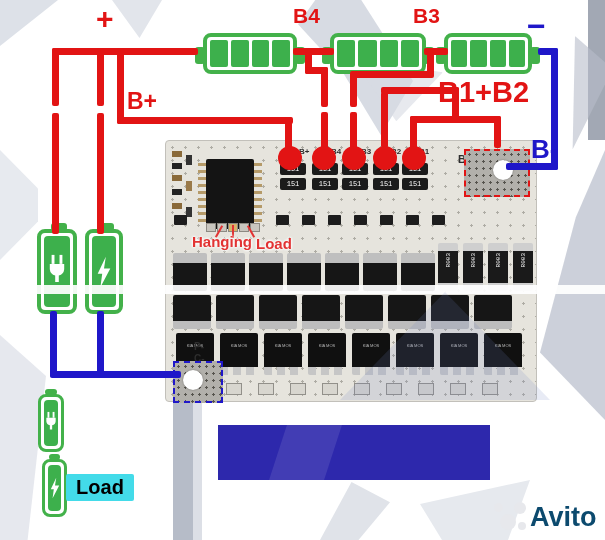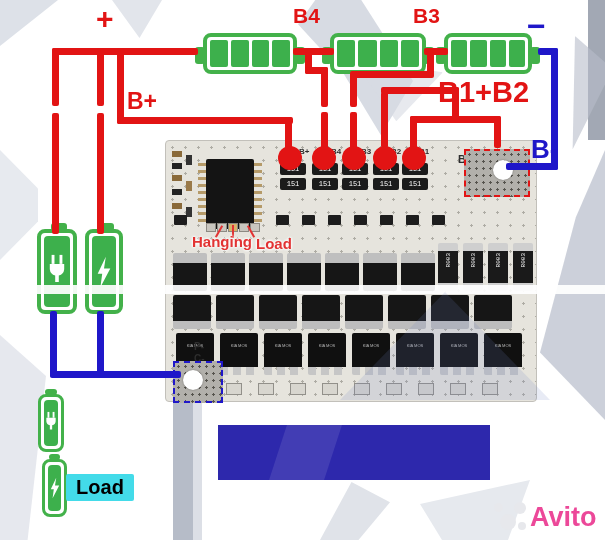--- a/index.html
+++ b/index.html
@@ -43,21 +43,21 @@
            background-size:7px 7px;}
   .hole{background:#fff;border-radius:50%;box-shadow:0 0 2px rgba(0,0,0,.4);}
   .annot{font-size:15px;color:#e23333;font-weight:bold;
          text-shadow:0 0 3px #fff,0 0 3px #fff,0 0 3px #fff;}
   .arrow{width:2px;height:13px;background:#e23333;}
   
   .hl{background:#43dbe9;border-radius:2px;color:#000;font-weight:bold;text-align:center;}
   
   .banner{background:#2d28ac;color:#fff;text-align:center;font-weight:bold;}
   
-  .avito{color:#ec4899;font-weight:bold;}
+  .avito{color:#0c4a6e;font-weight:bold;}
   .avito i{position:absolute;background:#e7e8ec;border-radius:50%;}
 </style>
 </head>
 <body>
 
 <div class="stage">
 
   <div class="a wm" style="left:0;top:0;width:58px;height:46px;background:#dde1e8;clip-path:polygon(0 0,100% 0,0 100%);"></div>
   <div class="a wm" style="left:112px;top:0;width:50px;height:38px;background:#e2e5eb;clip-path:polygon(0 0,100% 0,55% 100%);"></div>
   <div class="a wm" style="left:298px;top:0;width:115px;height:135px;background:#cdd2dc;opacity:.8;clip-path:polygon(15% 0,55% 0,100% 60%,72% 100%,40% 55%,0 18%);"></div>

